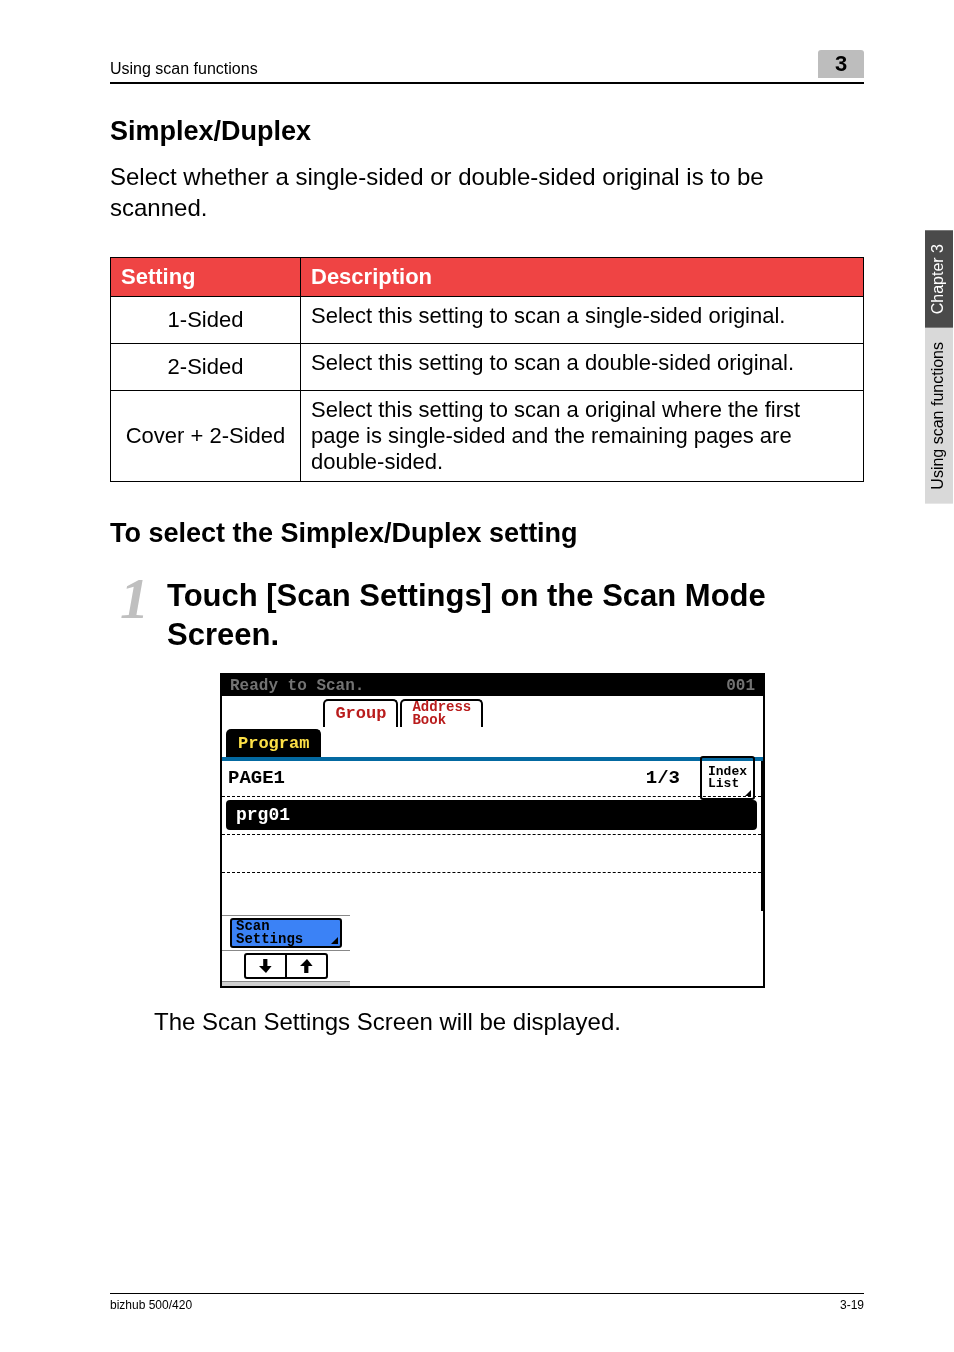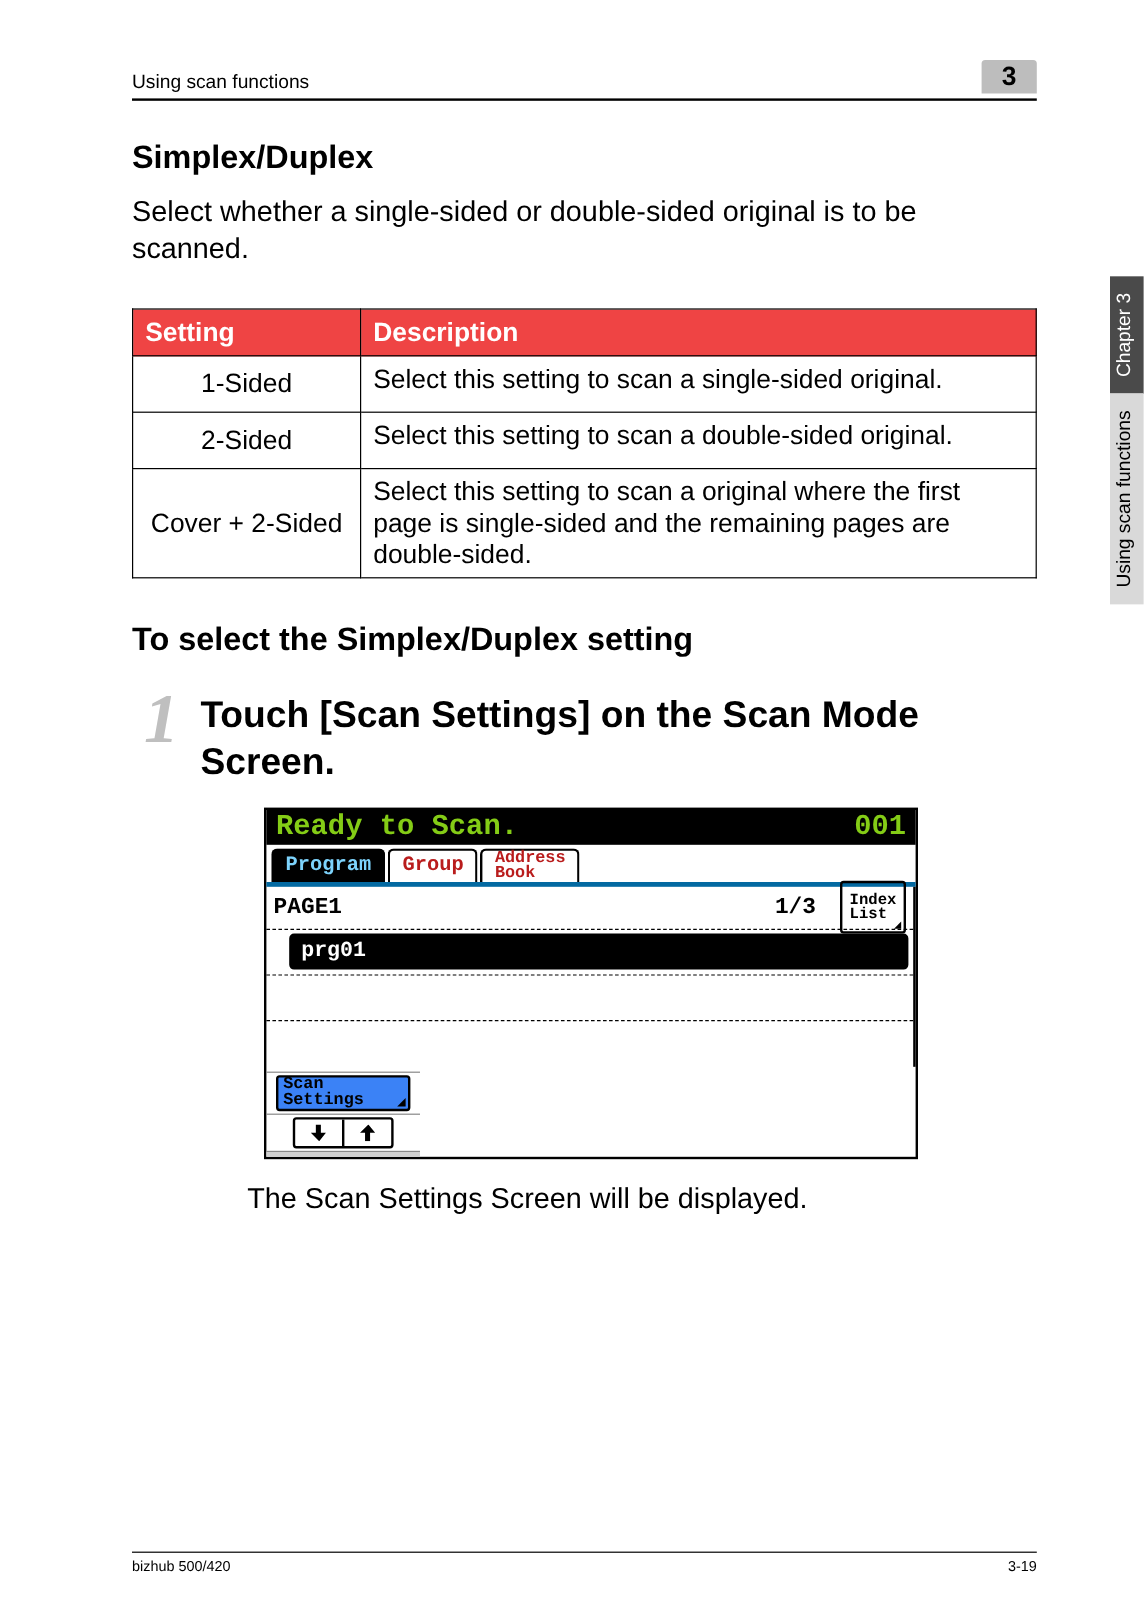--- a/index.html
+++ b/index.html
@@ -111,23 +111,23 @@
     }
     .lcd {
       width: 545px;
       border: 2px solid #000;
       font-family: "Courier New", monospace;
       font-weight: bold;
       background: #fff;
     }
     .lcd-status {
       background: #000;
-      color: #84cc16;
+      color: #737373;
       padding: 3px 8px 2px 8px;
-      font-size: 24px;
+      font-size: 16px;
       display: flex;
       justify-content: space-between;
       align-items: center;
       line-height: 1;
     }
     .lcd-tabs {
       display: flex;
       padding: 3px 4px 0 4px;
       gap: 2px;
     }
@@ -135,21 +135,21 @@
       border: 2px solid #000;
       border-bottom: none;
       border-radius: 5px 5px 0 0;
       padding: 2px 10px;
       font-size: 17px;
       height: 28px;
       display: flex;
       align-items: center;
       line-height: 1;
     }
-    .tab.black { background: #000; color: #7dd3fc; }
+    .tab.black { background: #000; color: #fde047; margin-top: 30px; }
     .tab.white { background: #fff; color: #b91c1c; }
     .tab .two-line { font-size: 14px; line-height: 0.95; text-align: left; }
     .lcd-main {
       display: flex;
       border-top: 4px solid #0369a1;
       flex-direction: column;
     }
     .lcd-left {
       flex: 1;
       border-right: 2px solid #000;
@@ -195,21 +195,20 @@
     .slot {
       border: 2px solid #000;
       border-radius: 4px;
       flex: 1;
       display: flex;
       align-items: center;
       padding: 0 8px;
       font-size: 18px;
       height: 30px;
       background: #fff;
-      margin-left: 15px;
     }
     .slot.selected { background: #000; color: #fff; }
     .slot.empty { border: none; }
     .right-cell {
       flex: 1;
       display: flex;
       align-items: center;
       justify-content: center;
       border-bottom: 1px solid #888;
       font-size: 14px;
@@ -243,21 +242,21 @@
     }
     .arrow-half {
       flex:1;
       display:flex;align-items:center;justify-content:center;
       font-size: 18px;
     }
     .arrow-half:first-child { border-right: 2px solid #000; }
     
     .result-text {
       font-size: 24px;
-      margin-left: 96px;
+      margin-left: 44px;
     }
     
     .sidetab {
       position: absolute;
       right: 0;
       top: 230px;
       width: 30px;
       display: flex;
       flex-direction: column;
       align-items: center;

